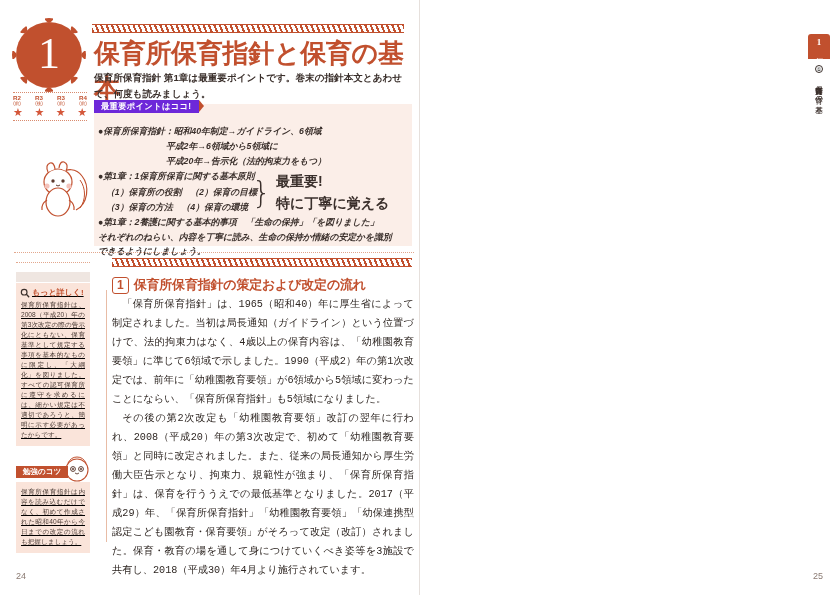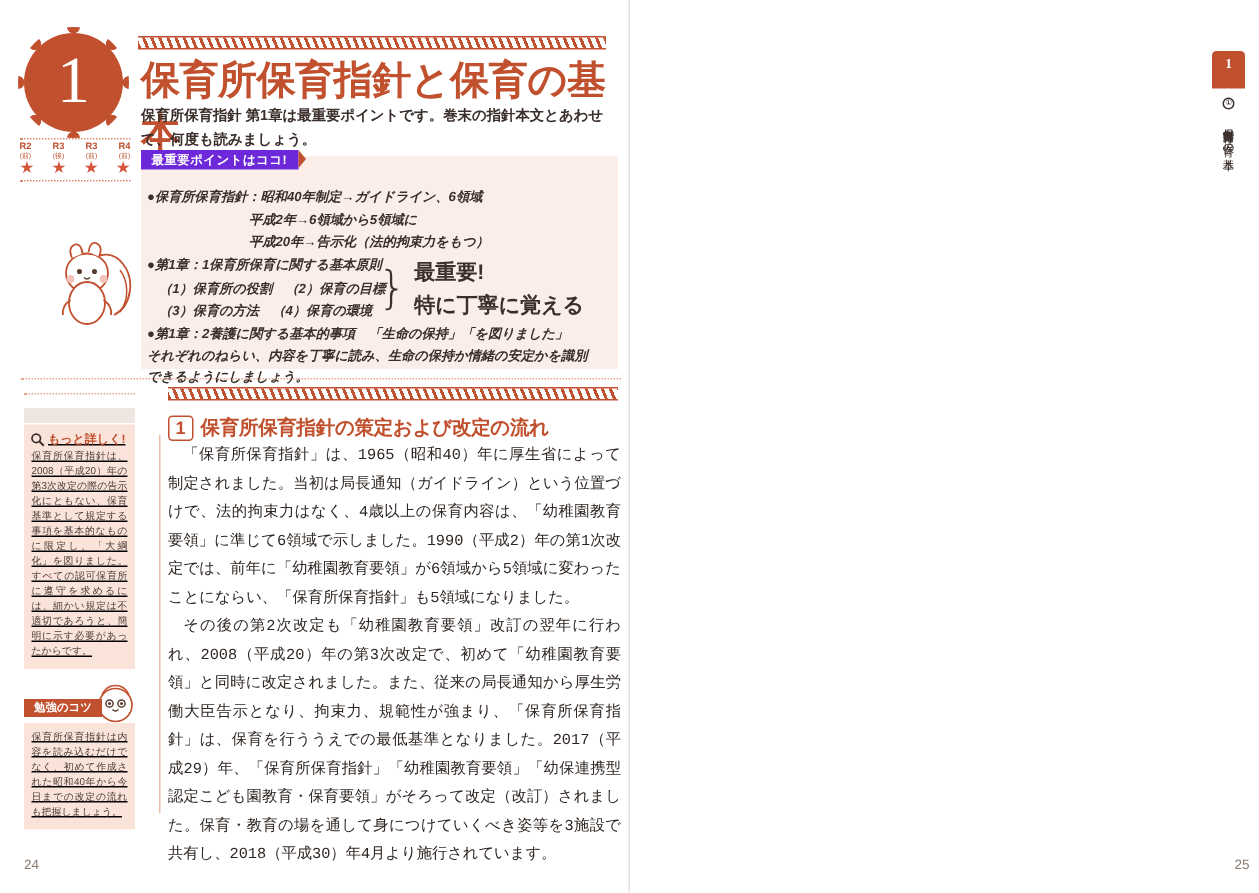--- a/index.html
+++ b/index.html
@@ -138,21 +138,21 @@
   .body-text {
     position: absolute; left: 112px; top: 296px; width: 302px;
     font-size: 10.2px; line-height: 1.86; color: #2e2622; text-align: justify;
     font-family: Liberation Mono, monospace;
   }
   .body-text p { text-indent: 1em; }
   .vrule { position:absolute; left:106px; top:290px; width:0; height:252px; border-left:1px solid #e8bca6; }
 
   .folio { position: absolute; bottom: 14px; font-size: 9px; color: #8a7a72; font-family:"Liberation Sans",sans-serif;}
   .folio-l { left: 16px; }
-  .folio-r { right: 6px; text-align: center; }
+  .folio-r { right: 16px; text-align: center; }
 
   
   .thumb {
     position: absolute; right: 9px; top: 34px; width: 22px;
   }
   .thumb-tab {
     background: #c1502e; color: #fff; width: 22px; border-radius: 3px 3px 0 0;
     padding: 4px 0 6px 0; text-align: center;
   }
   .thumb-num { font-size: 9px; font-weight: bold; line-height: 1.1; font-family:"Liberation Serif", serif;}

